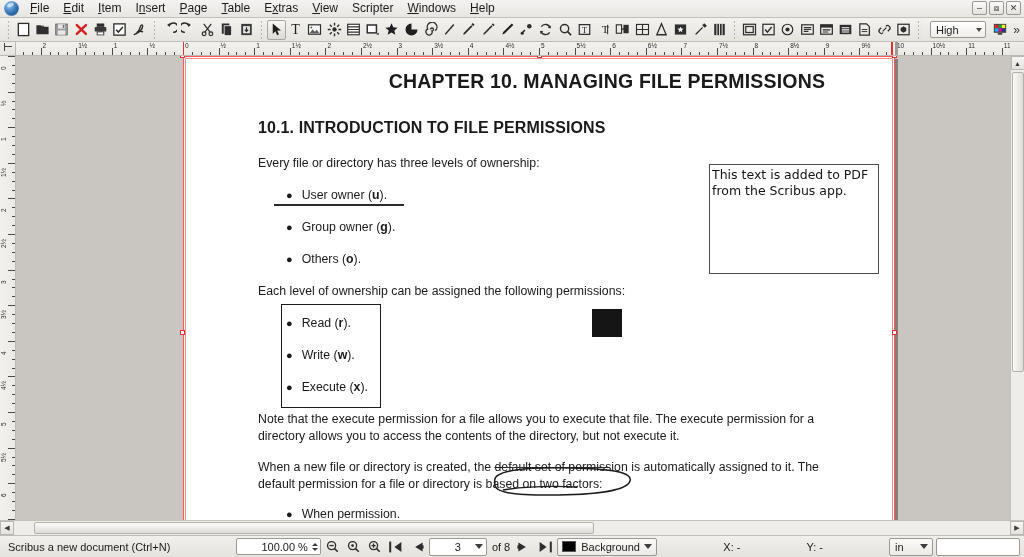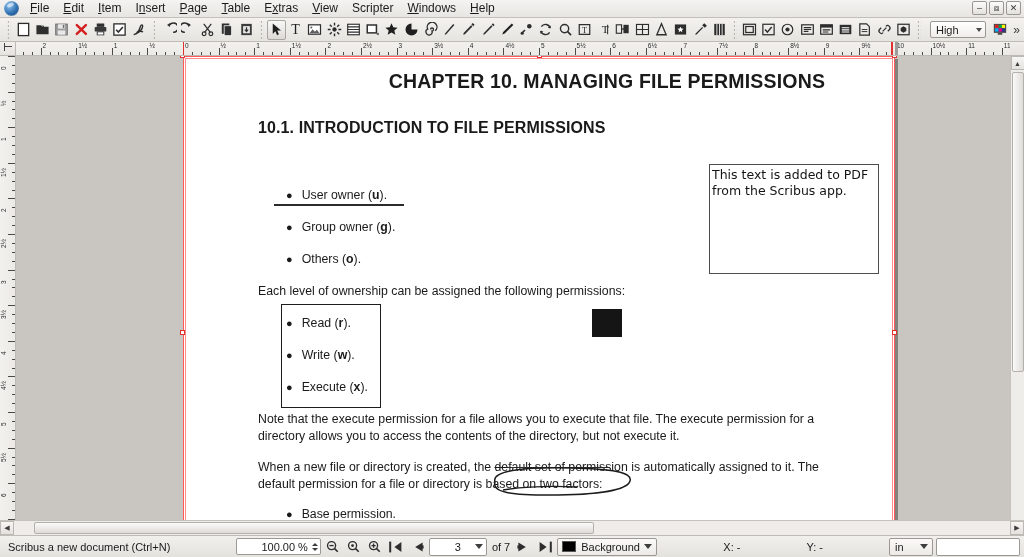--- a/index.html
+++ b/index.html
@@ -835,20 +835,21 @@
         </div>
 
       <div class="canvas">
 
         <div class="page" style="left:167px; top:0px; width:712px; height:520px;">
 
           <div class="doc h1" style="left:0px; top:14px; width:848px;">CHAPTER 10. MANAGING FILE PERMISSIONS</div>
 
           <div class="doc h2" style="left:75px; top:63px;">10.1. INTRODUCTION TO FILE PERMISSIONS</div>
 
+          <div class="doc p" style="left:75px; top:99px;">Every file or directory has three levels of ownership:</div>
 
           <div class="doc bullet-li" style="left:103px; top:131px;">
             <span class="bullet-dot">●</span>
             <span>User owner (<b>u</b>).</span>
           </div>
           <div class="doc bullet-li" style="left:103px; top:163px;">
             <span class="bullet-dot">●</span>
             <span>Group owner (<b>g</b>).</span>
           </div>
           <div class="doc bullet-li" style="left:103px; top:195px;">
@@ -872,21 +873,21 @@
           </div>
 
           <div class="doc p" style="left:75px; top:372px; width:600px;">directory allows you to access the contents of the directory, but not execute it.</div>
           <div class="doc p" style="left:75px; top:355px; width:600px;">Note that the execute permission for a file allows you to execute that file. The execute permission for a</div>
 
           <div class="doc p" style="left:75px; top:403px; width:610px; white-space:nowrap;"><span>When a new file or directory is created, the </span><span id="strikeword" style="text-decoration: line-through;">default set of per</span><span>mission is automatically assigned to it. The</span></div>
           <div class="doc p" style="left:75px; top:420px; width:610px; white-space:nowrap;"><span>default permission for a file or directory </span><span>is based on two factors:</span></div>
 
           <div class="doc bullet-li" style="left:103px; top:450px;">
             <span class="bullet-dot">●</span>
-            <span>Base permission.</span>
+            <span>When permission.</span>
           </div>
 
           <div class="pdf-box" style="left:526px; top:108px; width:170px; height:110px;">
             <div>This text is added to PDF</div>
             <div>from the Scribus app.</div>
           </div>
 
           <div class="anno-underline" style="left:91px; top:148px; width:130px;"></div>
           <div class="anno-rect" style="left:98px; top:248px; width:100px; height:104px;"></div>
           <div class="anno-blacksq" style="left:409px; top:253px; width:30px; height:28px;"></div>
@@ -967,21 +968,21 @@
       <svg width="16" height="14" viewBox="0 0 16 14">
           <path d="M13.6 2.4l-7.4 4.6 7.4 4.6z" fill="#2d2d2d"></path>
           <rect x="10" y="5.4" width="4.6" height="3.2" fill="#2d2d2d"></rect>
         </svg>
     </div>
 
     <div class="page-field">
       <span>3</span>
       <span class="dn"></span>
     </div>
-    <div style="padding:0 2px;">of 7</div>
+    <div style="padding:0 2px;">of 8</div>
 
     <div class="sb-icon">
       <svg width="16" height="14" viewBox="0 0 16 14">
           <path d="M2.4 2.4l7.4 4.6-7.4 4.6z" fill="#2d2d2d"></path>
           <rect x="1.4" y="5.4" width="4.6" height="3.2" fill="#2d2d2d"></rect>
         </svg>
     </div>
     <div class="sb-icon">
       <svg width="16" height="14" viewBox="0 0 16 14">
           <path d="M2.6 2l7 5-7 5z" fill="#2d2d2d"></path>

